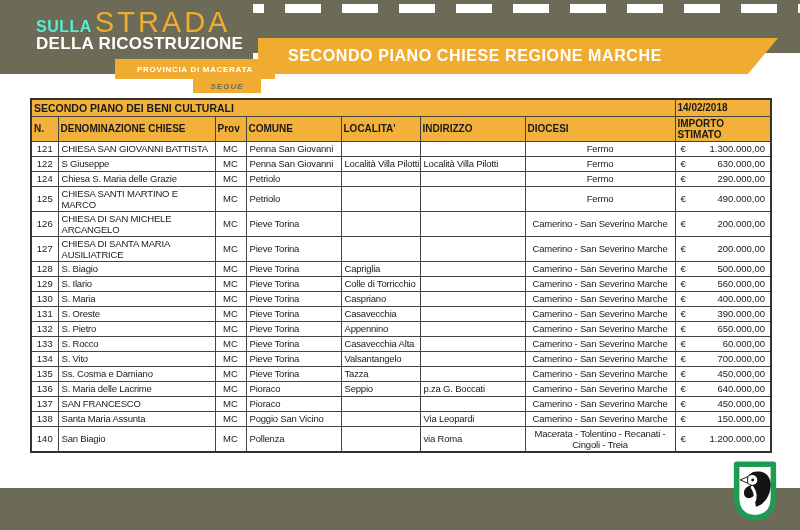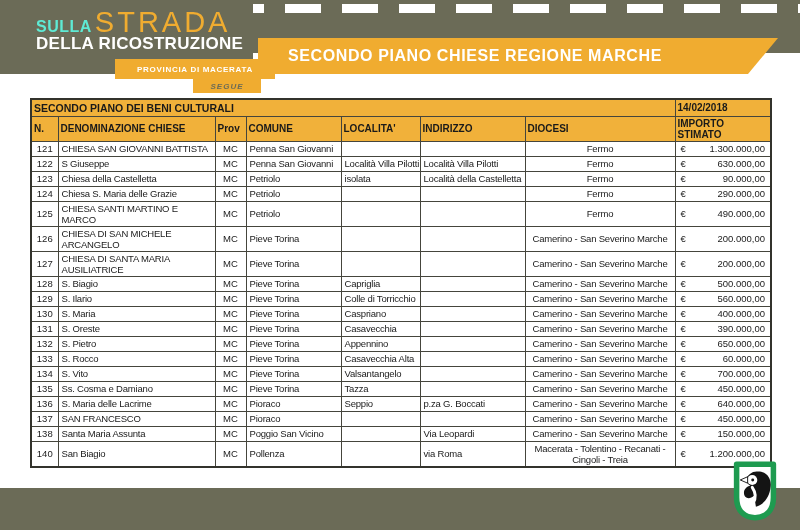--- a/index.html
+++ b/index.html
@@ -131,35 +131,20 @@
           <td class="td-left td-clip">Località Villa Pilotti</td>
           <td class="td-diocese">Fermo</td>
           <td class="td-importo">
             <div class="imp">
               <span>€</span>
               <span>630.000,00</span>
             </div>
           </td>
         </tr>
         <tr>
-          <td class="td-center">123</td>
-          <td class="td-name">Chiesa della Castelletta</td>
-          <td class="td-center">MC</td>
-          <td class="td-left td-clip">Petriolo</td>
-          <td class="td-left td-clip">isolata</td>
-          <td class="td-left td-clip">Località della Castelletta</td>
-          <td class="td-diocese">Fermo</td>
-          <td class="td-importo">
-            <div class="imp">
-              <span>€</span>
-              <span>90.000,00</span>
-            </div>
-          </td>
-        </tr>
-        <tr>
           <td class="td-center">124</td>
           <td class="td-name">Chiesa S. Maria delle Grazie</td>
           <td class="td-center">MC</td>
           <td class="td-left td-clip">Petriolo</td>
           <td class="td-left td-clip"></td>
           <td class="td-left td-clip"></td>
           <td class="td-diocese">Fermo</td>
           <td class="td-importo">
             <div class="imp">
               <span>€</span>

